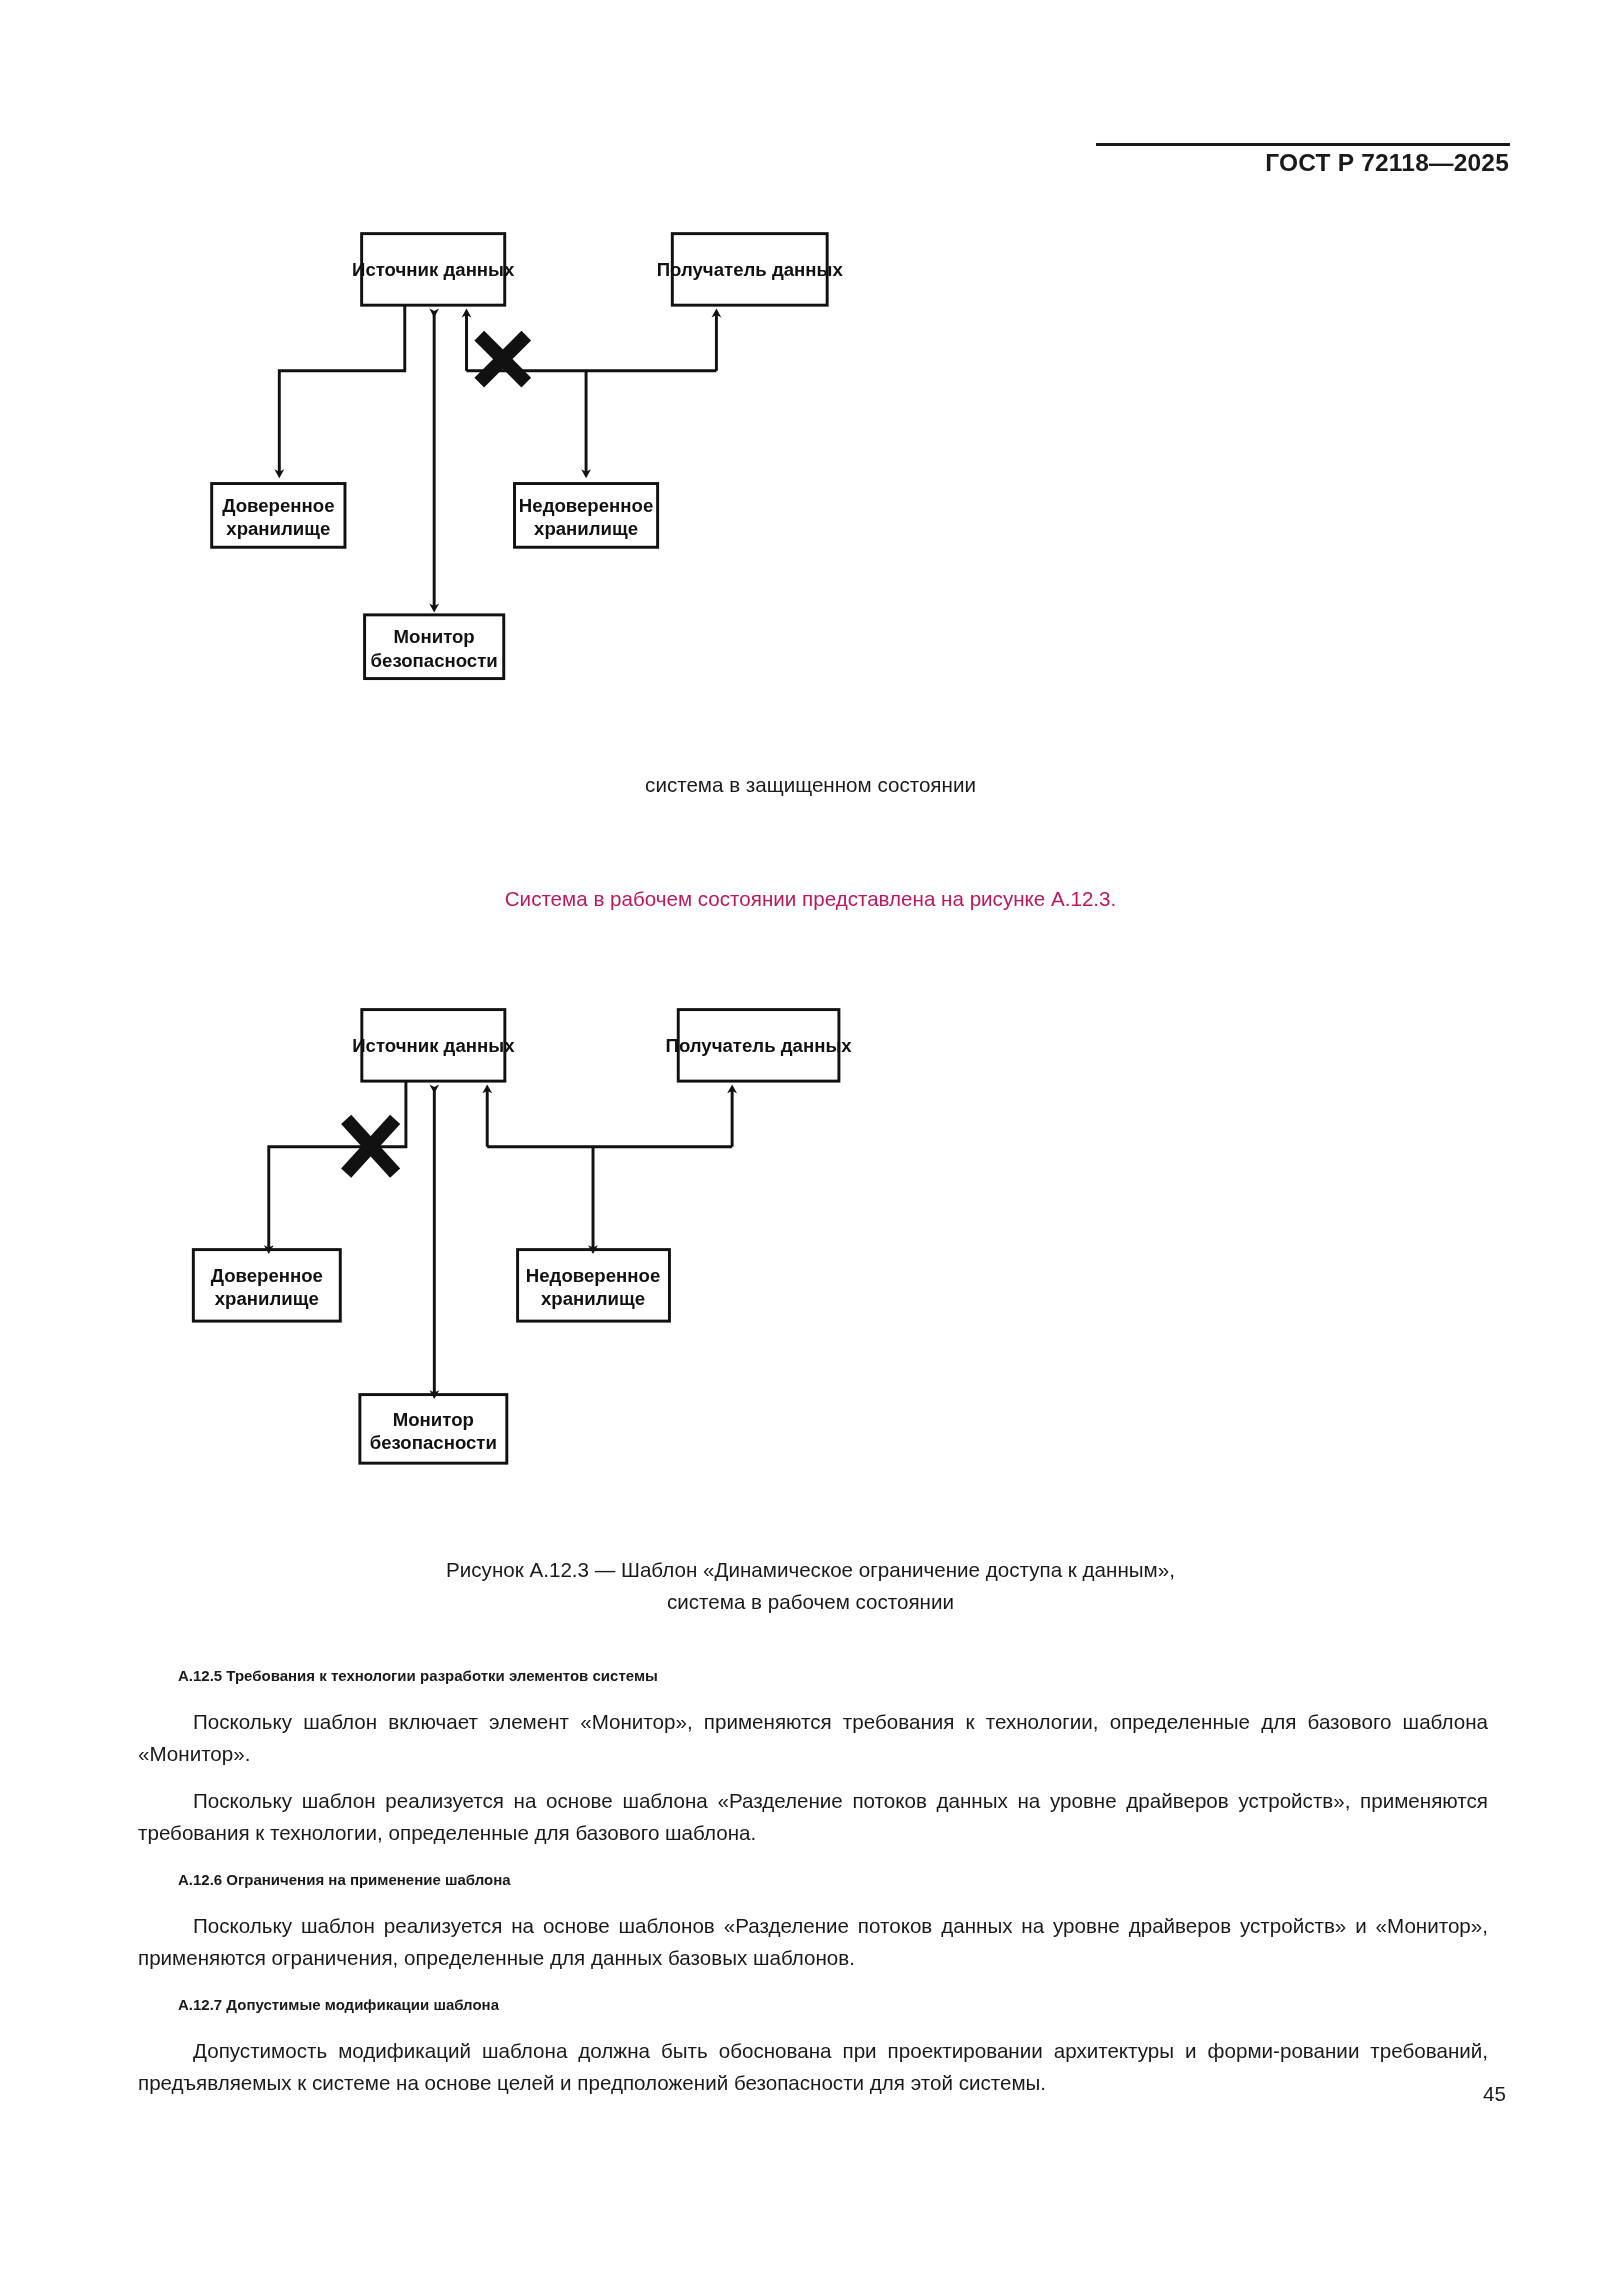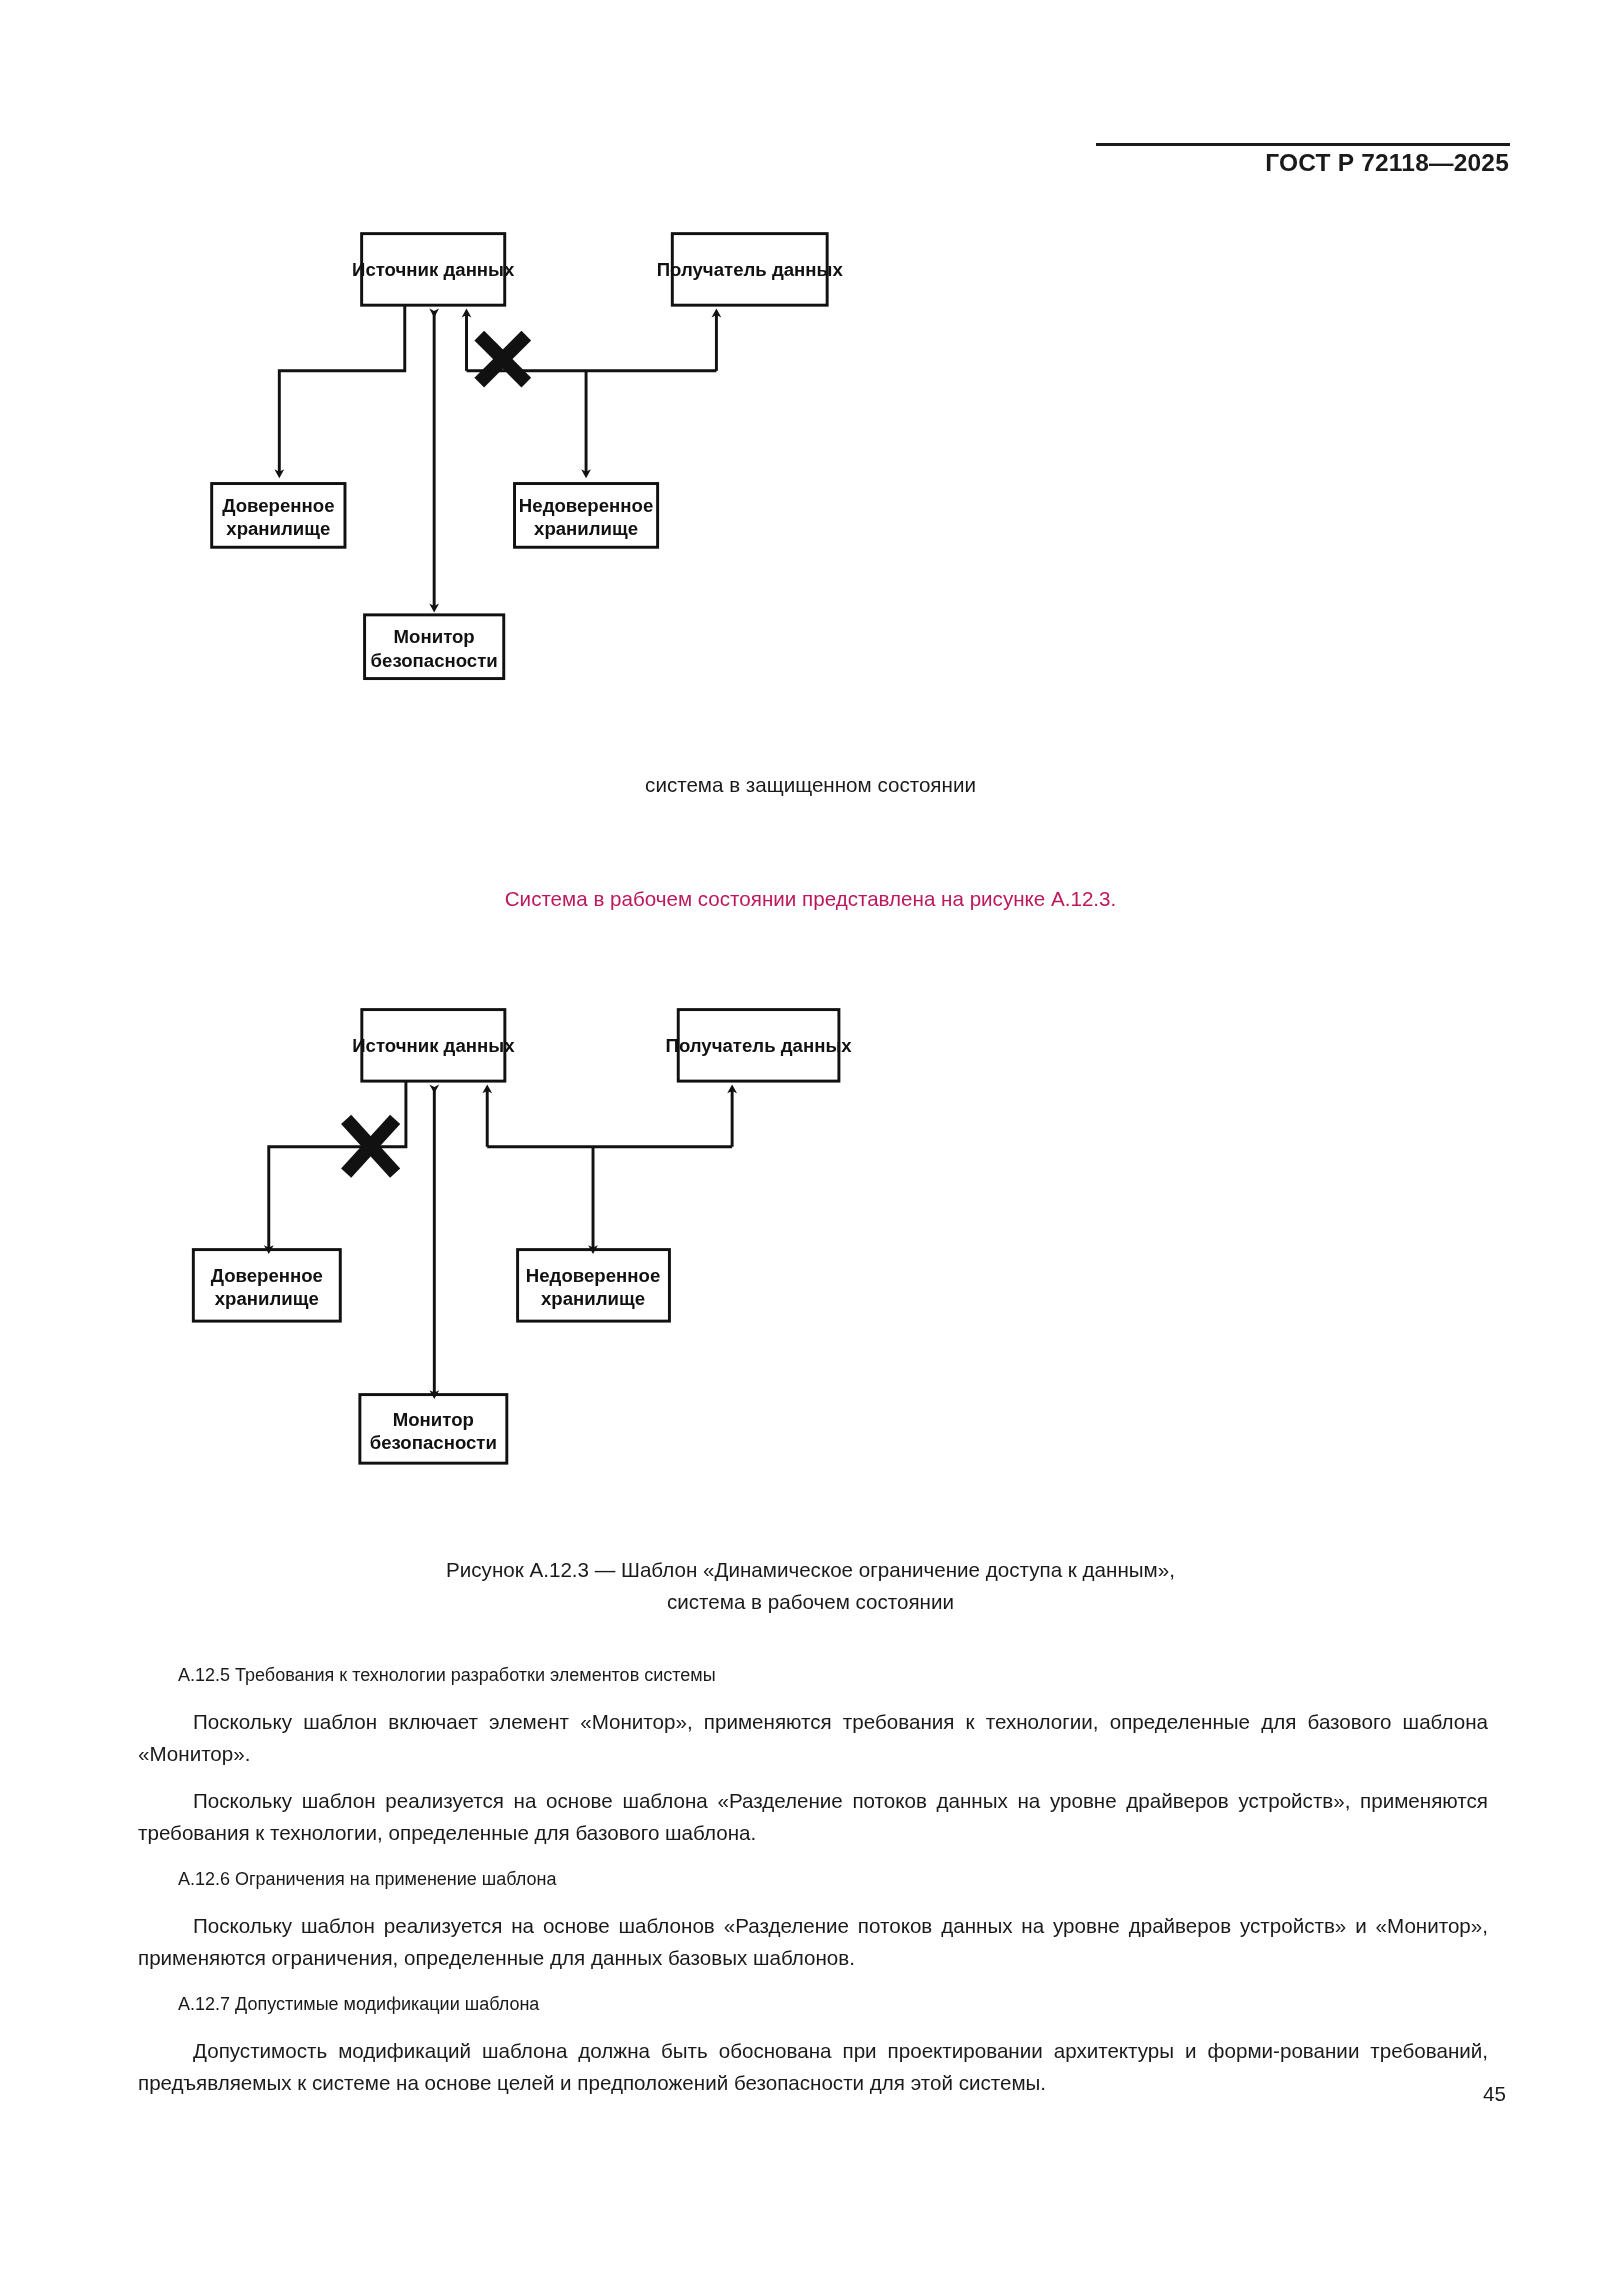--- a/index.html
+++ b/index.html
@@ -67,22 +67,22 @@
   }
 
   
   .body {
     position: absolute;
     left: 123px;
     top: 1660px;
     width: 1380px;
   }
   .h-sub {
-    font-size: 18px;
-    font-weight: normal;
+    font-size: 15px;
+    font-weight: bold;
     line-height: 31px;
     margin: 0 0 0 55px;
   }
   .h-sub.tight { margin-top: 0; }
   p.para {
     font-size: 20.6px;
     line-height: 32px;
     margin: 15px;
     text-indent: 55px;
     text-align: justify;

